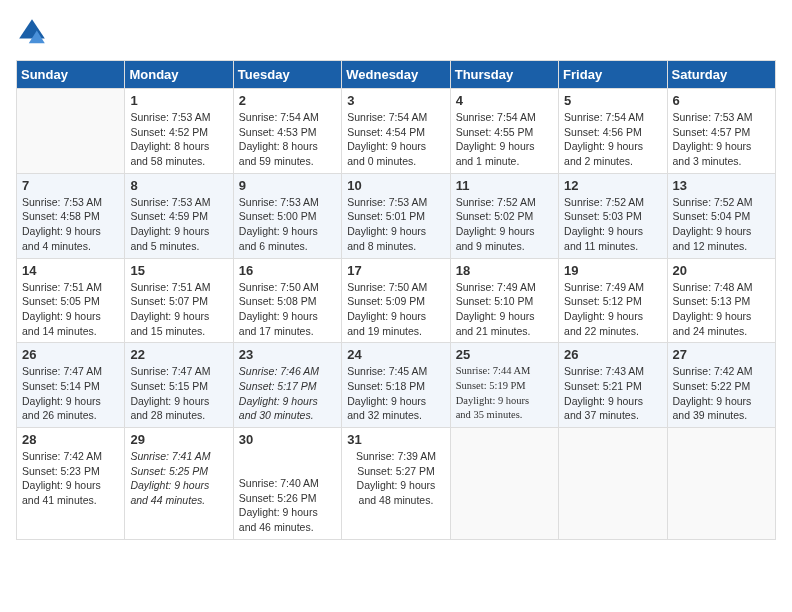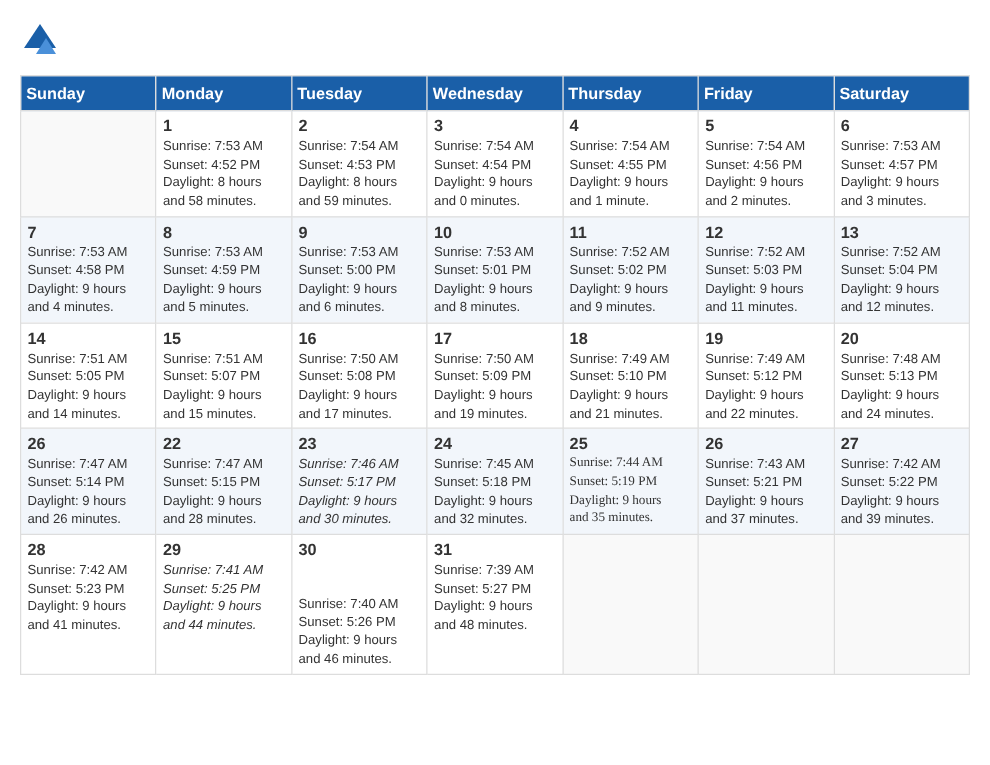--- a/index.html
+++ b/index.html
@@ -341,21 +341,21 @@
         </td>
         <td>
           <span class="day-num">30</span>
           <div class="day-info" style="white-space: pre-line; margin-top: 29px;">Sunrise: 7:40 AM
 Sunset: 5:26 PM
 Daylight: 9 hours
 and 46 minutes.</div>
         </td>
         <td>
           <span class="day-num">31</span>
-          <div class="day-info" style="white-space: pre-line;">Sunrise: 7:39 AM
+          <div class="day-info" style="white-space: pre-line; text-align: center;">Sunrise: 7:39 AM
 Sunset: 5:27 PM
 Daylight: 9 hours
 and 48 minutes.</div>
         </td>
         <td class="empty"></td>
         <td class="empty"></td>
         <td class="empty"></td>
       </tr>
     </tbody>
 </table>

